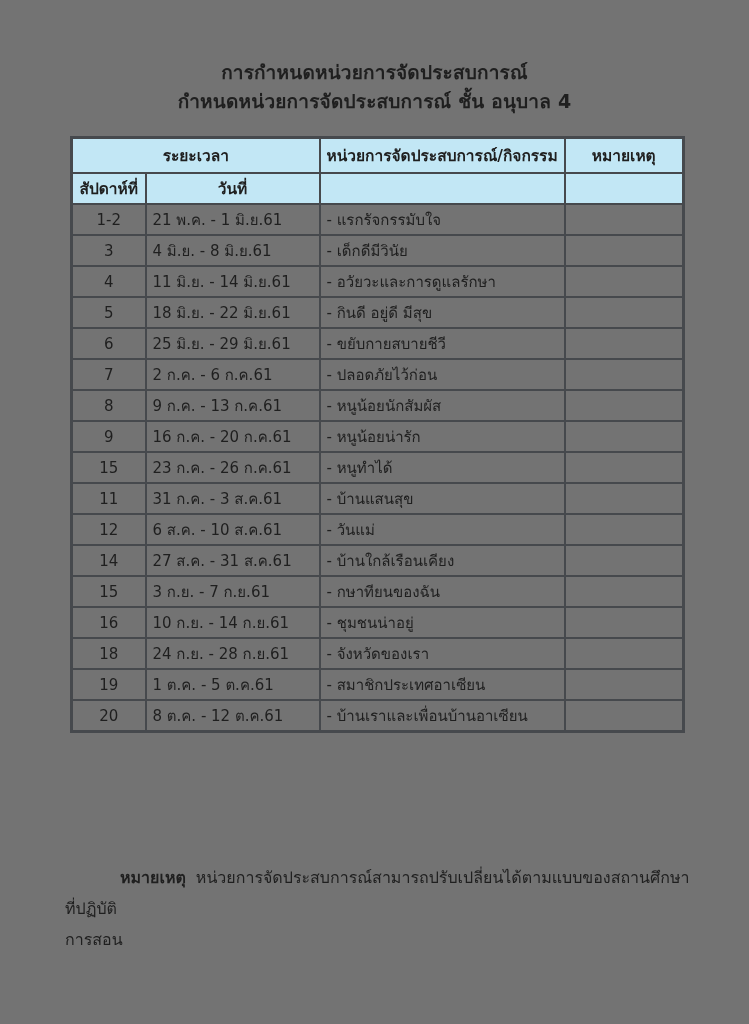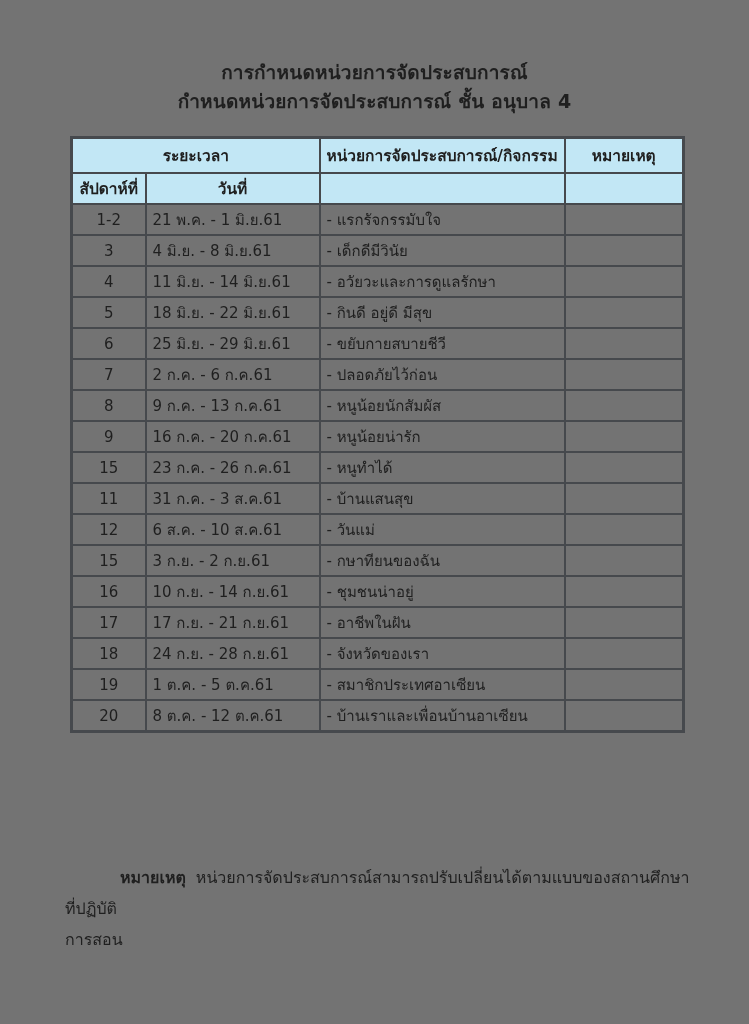--- a/index.html
+++ b/index.html
@@ -158,35 +158,35 @@
           <td class="activity">- บ้านแสนสุข</td>
           <td class="remark"></td>
         </tr>
         <tr>
           <td class="week">12</td>
           <td class="date">6 ส.ค. - 10 ส.ค.61</td>
           <td class="activity">- วันแม่</td>
           <td class="remark"></td>
         </tr>
         <tr>
+          <td class="week">14</td>
+          <td class="date">27 ส.ค. - 31 ส.ค.61</td>
+          <td class="activity">- บ้านใกล้เรือนเคียง</td>
+          <td class="remark"></td>
+        </tr>
+        <tr>
           <td class="week">15</td>
-          <td class="date">3 ก.ย. - 2 ก.ย.61</td>
+          <td class="date">3 ก.ย. - 7 ก.ย.61</td>
           <td class="activity">- กษาทียนของฉัน</td>
           <td class="remark"></td>
         </tr>
         <tr>
           <td class="week">16</td>
           <td class="date">10 ก.ย. - 14 ก.ย.61</td>
           <td class="activity">- ชุมชนน่าอยู่</td>
-          <td class="remark"></td>
-        </tr>
-        <tr>
-          <td class="week">17</td>
-          <td class="date">17 ก.ย. - 21 ก.ย.61</td>
-          <td class="activity">- อาชีพในฝัน</td>
           <td class="remark"></td>
         </tr>
         <tr>
           <td class="week">18</td>
           <td class="date">24 ก.ย. - 28 ก.ย.61</td>
           <td class="activity">- จังหวัดของเรา</td>
           <td class="remark"></td>
         </tr>
         <tr>
           <td class="week">19</td>

